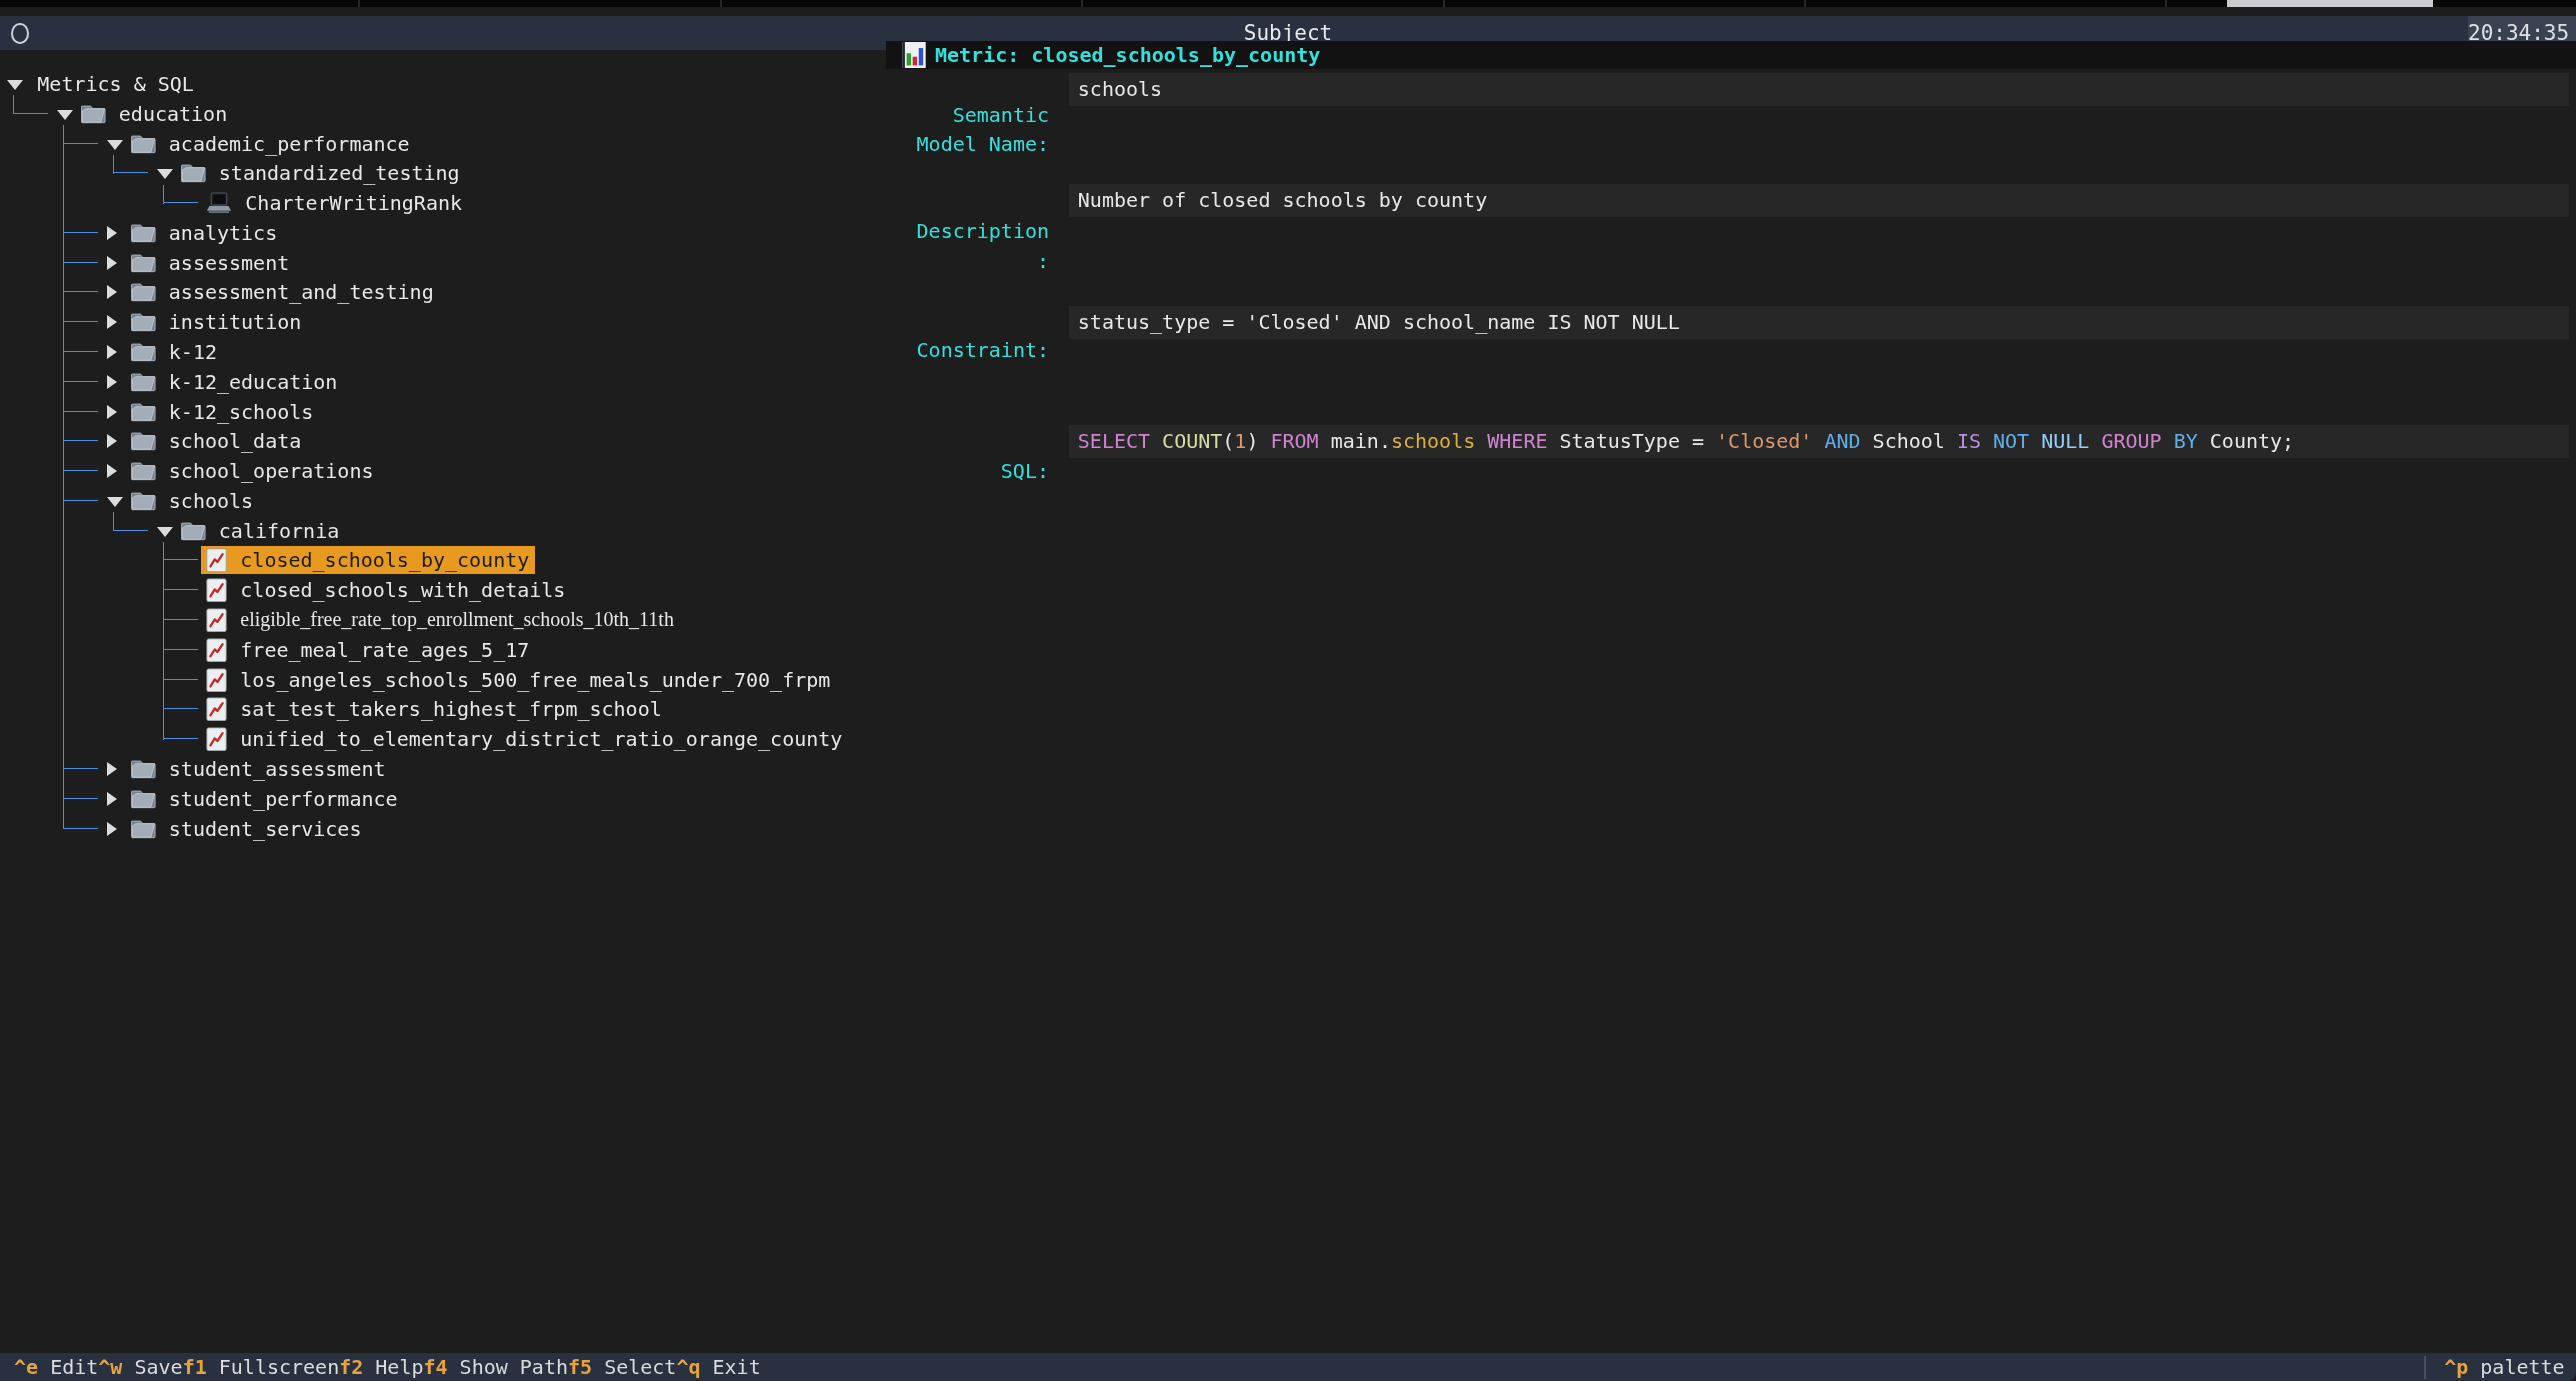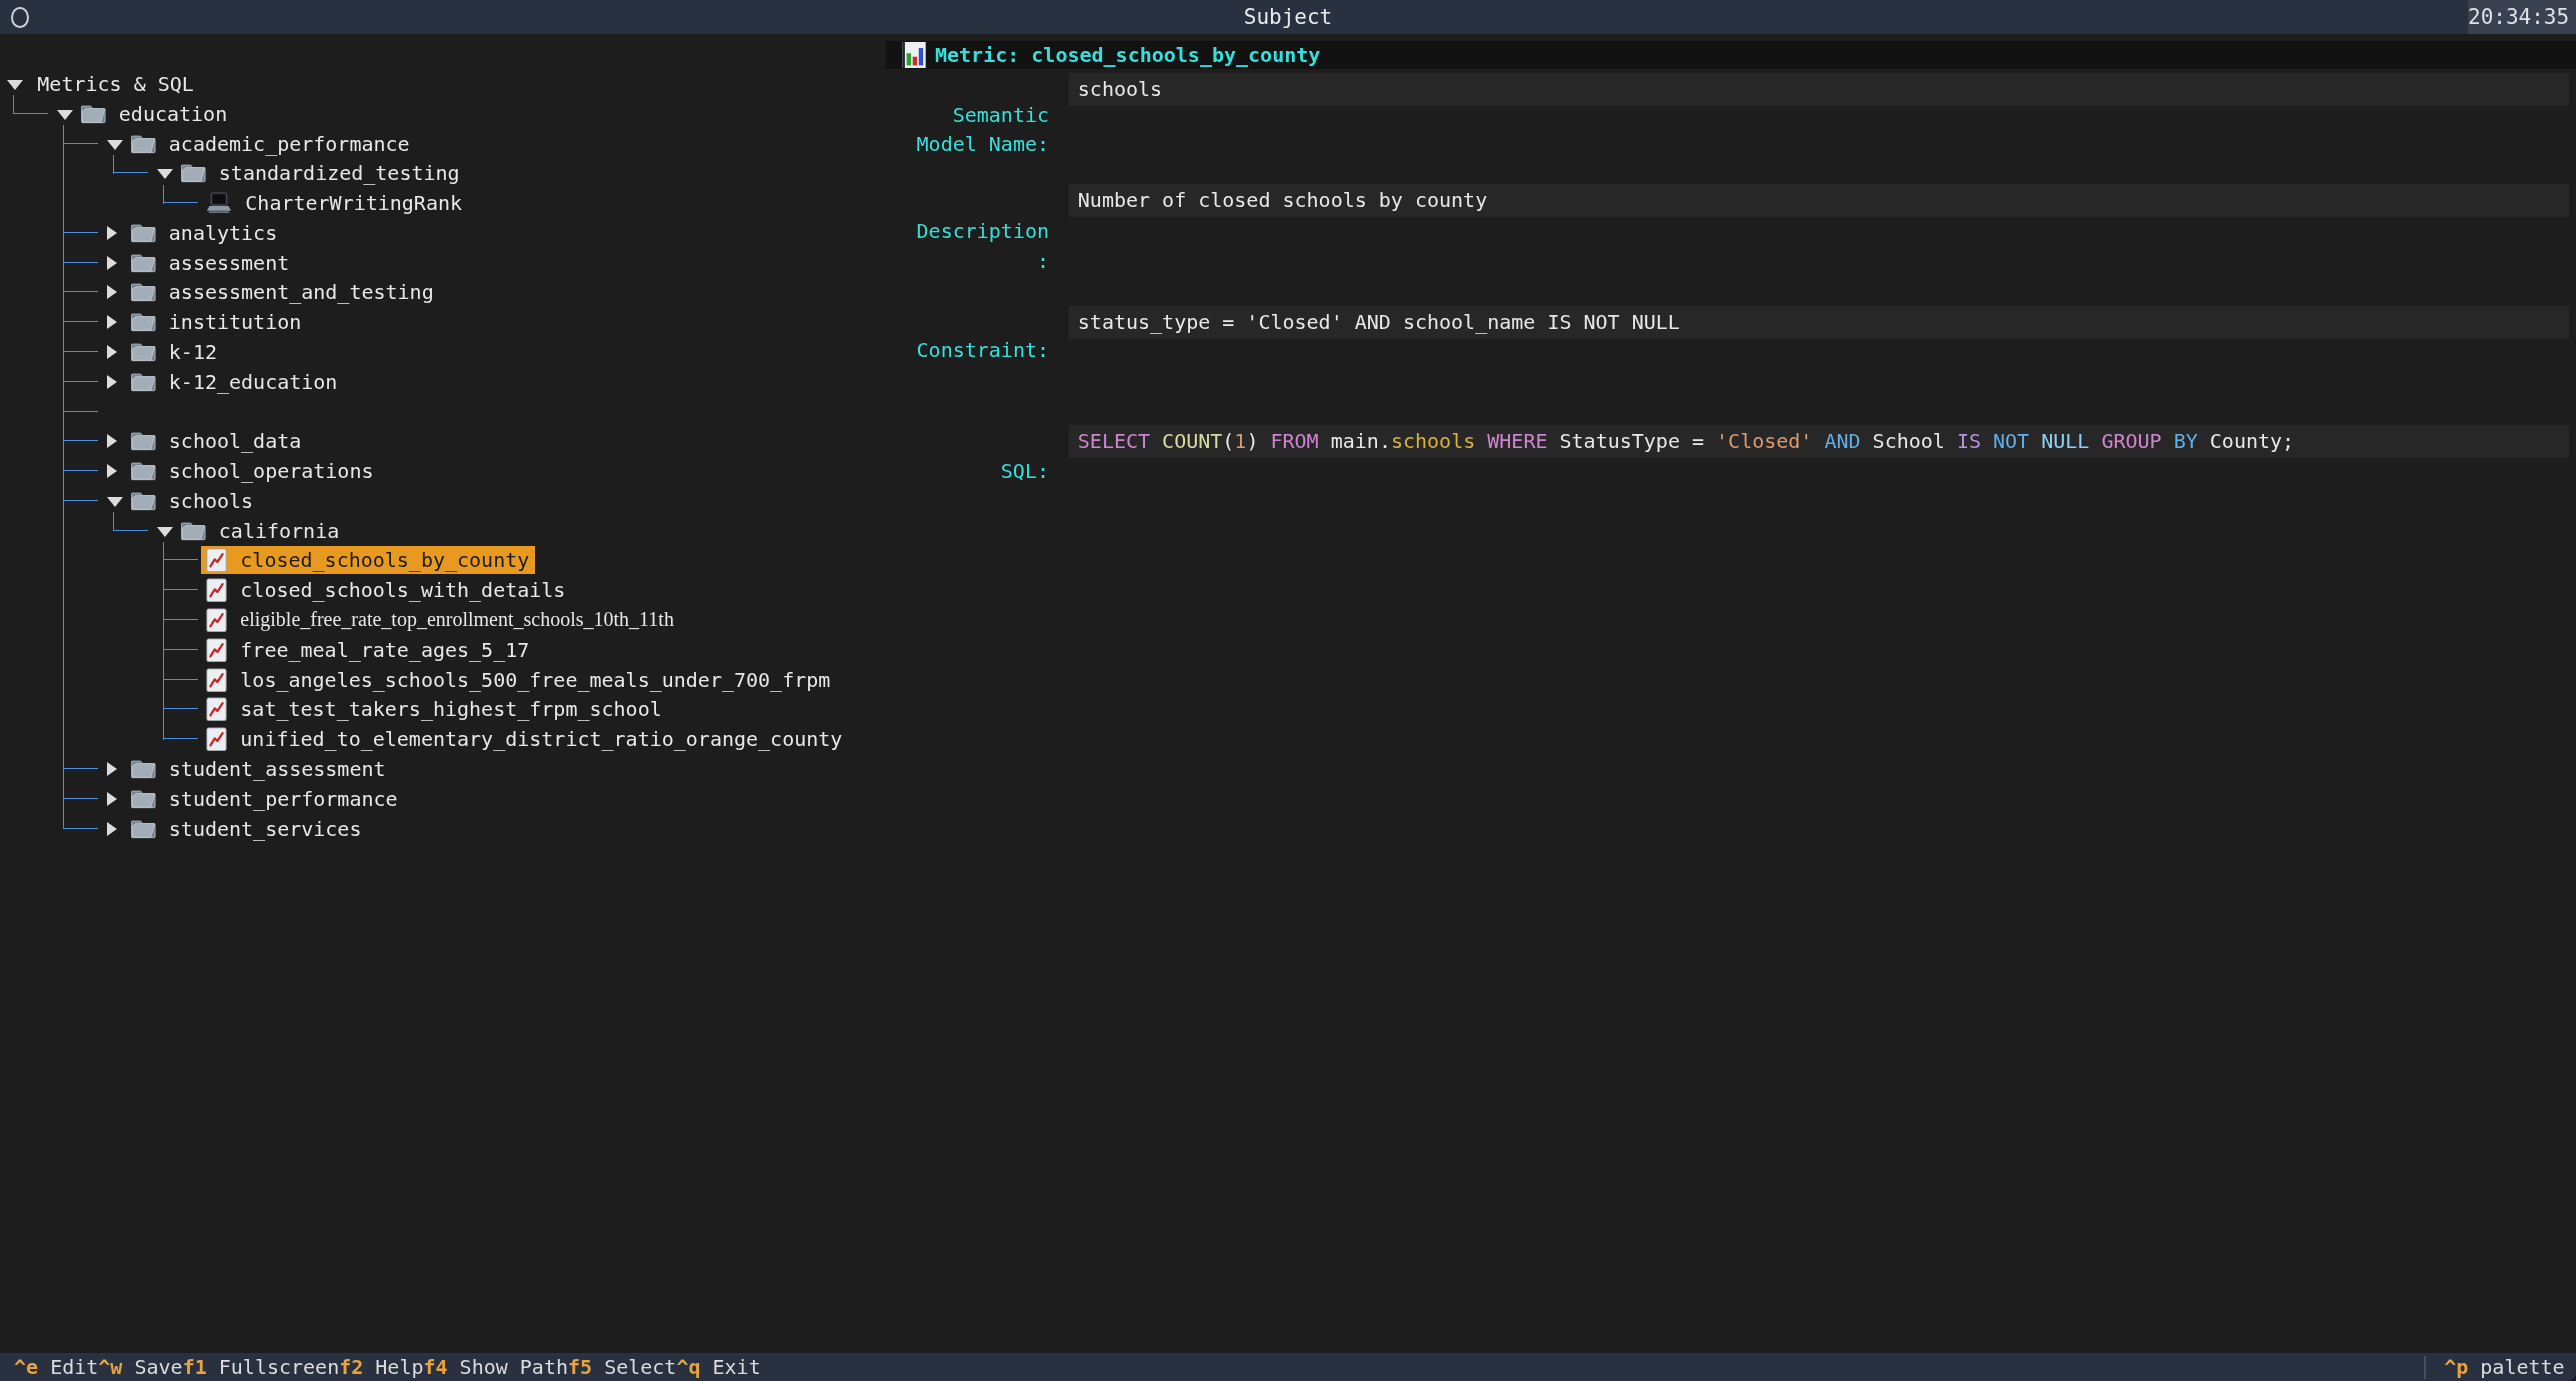--- a/index.html
+++ b/index.html
@@ -5,21 +5,21 @@
   * { margin:0; padding:0; box-sizing:border-box; }
   html,body { width:2576px; height:1381px; background:#1d1d1d; overflow:hidden;
               font-family:"DejaVu Sans Mono", monospace; }
 
   
   .tab-strip { position:absolute; left:0; top:0; width:2576px; height:7px; background:#060606; }
   .tab-div   { position:absolute; top:0; width:1.8px; height:7px; background:#24262a; }
   .tab-light { position:absolute; top:0; left:2227px; width:206px; height:7px; background:#c9ccd1; }
 
   
-  .top-bar { position:absolute; left:0; top:0; width:2576px; height:34px; background:#293140; }
+  .top-bar { position:absolute; left:0; top:16px; width:2576px; height:34px; background:#293140; }
   .circle-icon { position:absolute; left:11.4px; top:7px; width:17.5px; height:21px;
                  border:2.2px solid #ccd1d6; border-radius:50%; }
   .top-title { position:absolute; left:0; top:0; width:100%; height:34px; line-height:34px;
                text-align:center; color:#e9e9e9; font-size:21px; }
   .clock-seg { position:absolute; right:0; top:0; width:108px; height:34px; background:#3a4150;
                line-height:34px; text-align:right; padding-right:8.8px; color:#dde1e5; font-size:21px; }
 
   
   .tree { position:absolute; left:0; top:69px; width:885px; height:858px; }
   .tree-row { position:absolute; left:0; width:885px; height:30px; }
@@ -193,20 +193,27 @@
             <path d="M1.2 9.5l4.3-3h21.5l-4.2 15.5h-21z" fill="#a3adb8" stroke="#cdd2d8" stroke-width="0.8"></path>
           </svg></span><span>k-12</span></span>
     </div>
     <div class="tree-row" style="top: 298px;">
       <span class="arrow-right" style="left: 107px;"></span>
       <span class="tree-item" style="left: 126px;"><span class="icon"><svg width="24.5" height="21" viewBox="0 0 28 24">
             <path d="M1.5 3.5h9.5l2.5 3h13a1 1 0 0 1 1 1v14a1 1 0 0 1-1 1h-25a1 1 0 0 1-1-1v-17a1 1 0 0 1 1-1z" fill="#76828f" stroke="#b3bac2" stroke-width="1"></path>
             <path d="M1.2 9.5l4.3-3h21.5l-4.2 15.5h-21z" fill="#a3adb8" stroke="#cdd2d8" stroke-width="0.8"></path>
           </svg></span><span>k-12_education</span></span>
     </div>
+    <div class="tree-row" style="top: 328px;">
+      <span class="arrow-right" style="left: 107px;"></span>
+      <span class="tree-item" style="left: 126px;"><span class="icon"><svg width="24.5" height="21" viewBox="0 0 28 24">
+            <path d="M1.5 3.5h9.5l2.5 3h13a1 1 0 0 1 1 1v14a1 1 0 0 1-1 1h-25a1 1 0 0 1-1-1v-17a1 1 0 0 1 1-1z" fill="#76828f" stroke="#b3bac2" stroke-width="1"></path>
+            <path d="M1.2 9.5l4.3-3h21.5l-4.2 15.5h-21z" fill="#a3adb8" stroke="#cdd2d8" stroke-width="0.8"></path>
+          </svg></span><span>k-12_schools</span></span>
+    </div>
     <div class="tree-row" style="top: 357px;">
       <span class="arrow-right" style="left: 107px;"></span>
       <span class="tree-item" style="left: 126px;"><span class="icon"><svg width="24.5" height="21" viewBox="0 0 28 24">
             <path d="M1.5 3.5h9.5l2.5 3h13a1 1 0 0 1 1 1v14a1 1 0 0 1-1 1h-25a1 1 0 0 1-1-1v-17a1 1 0 0 1 1-1z" fill="#76828f" stroke="#b3bac2" stroke-width="1"></path>
             <path d="M1.2 9.5l4.3-3h21.5l-4.2 15.5h-21z" fill="#a3adb8" stroke="#cdd2d8" stroke-width="0.8"></path>
           </svg></span><span>school_data</span></span>
     </div>
     <div class="tree-row" style="top: 387px;">
       <span class="arrow-right" style="left: 107px;"></span>
       <span class="tree-item" style="left: 126px;"><span class="icon"><svg width="24.5" height="21" viewBox="0 0 28 24">

